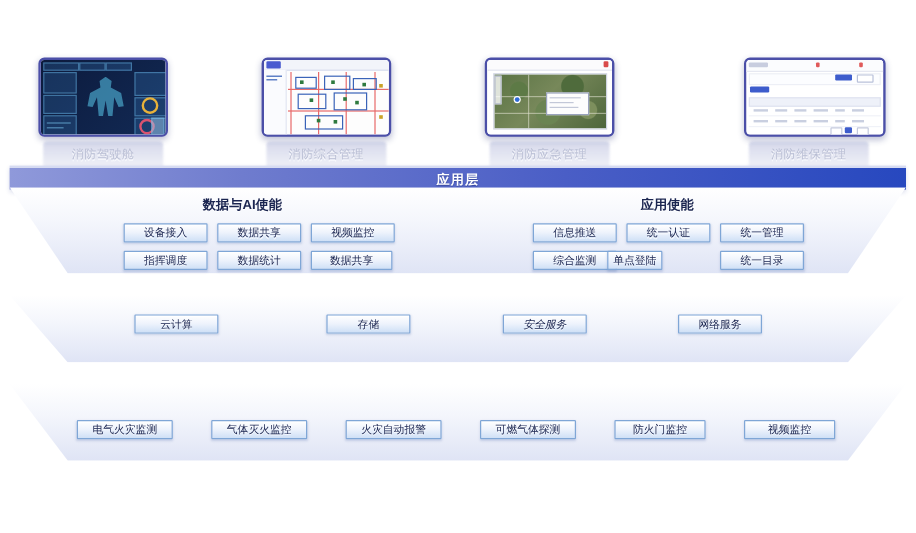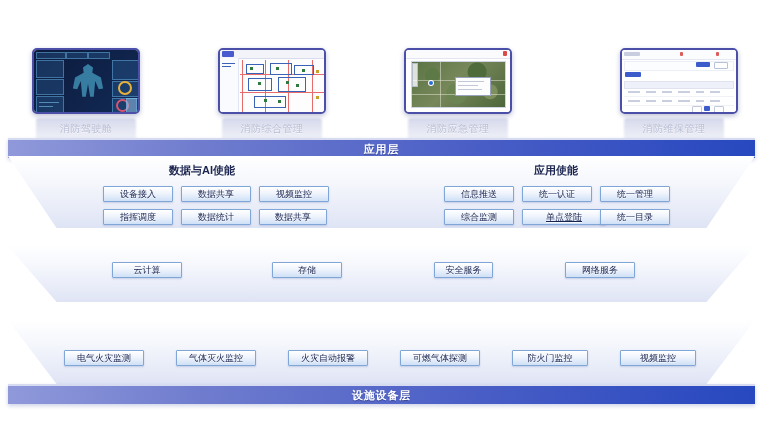--- a/index.html
+++ b/index.html
@@ -257,40 +257,37 @@
   <div class="pill" style="left:181px;top:186px;width:70px;">数据共享</div>
   <div class="pill" style="left:259px;top:186px;width:70px;">视频监控</div>
   <div class="pill" style="left:103px;top:209px;width:70px;">指挥调度</div>
   <div class="pill" style="left:181px;top:209px;width:70px;">数据统计</div>
   <div class="pill" style="left:259px;top:209px;width:68px;">数据共享</div>
 
   <div class="pill" style="left:444px;top:186px;width:70px;">信息推送</div>
   <div class="pill" style="left:522px;top:186px;width:70px;">统一认证</div>
   <div class="pill" style="left:600px;top:186px;width:70px;">统一管理</div>
   <div class="pill" style="left:444px;top:209px;width:70px;">综合监测</div>
-  <div class="pill" style="left:522px;top:209px;width:84px;text-decoration:underline;">单点登陆</div>
+  <div class="pill" style="left:506px;top:209px;width:46px;">单点登陆</div>
   <div class="pill" style="left:600px;top:209px;width:70px;">统一目录</div>
 
 
   <div class="slab t2" style="left:8px;top:246px;width:747px;height:56px;">
   </div>
 
   <div class="pill" style="left:112px;top:262px;width:70px;">云计算</div>
   <div class="pill" style="left:272px;top:262px;width:70px;">存储</div>
-  <div class="pill" style="left:434px;top:262px;width:59px;">安全服务</div>
+  <div class="pill" style="left:419px;top:262px;width:70px;font-style:italic;">安全服务</div>
   <div class="pill" style="left:565px;top:262px;width:70px;">网络服务</div>
 
 
   <div class="slab t3" style="left:8px;top:320px;width:747px;height:64px;">
   </div>
 
   <div class="pill" style="left:64px;top:350px;width:80px;">电气火灾监测</div>
   <div class="pill" style="left:176px;top:350px;width:80px;">气体灭火监控</div>
   <div class="pill" style="left:288px;top:350px;width:80px;">火灾自动报警</div>
   <div class="pill" style="left:400px;top:350px;width:80px;">可燃气体探测</div>
   <div class="pill" style="left:512px;top:350px;width:76px;">防火门监控</div>
   <div class="pill" style="left:620px;top:350px;width:76px;">视频监控</div>
 
-  <div class="band" style="left:8px;top:384px;width:747px;">
-    <span>设施设备层</span>
-  </div>
 
 </div>
 
 </body></html>

